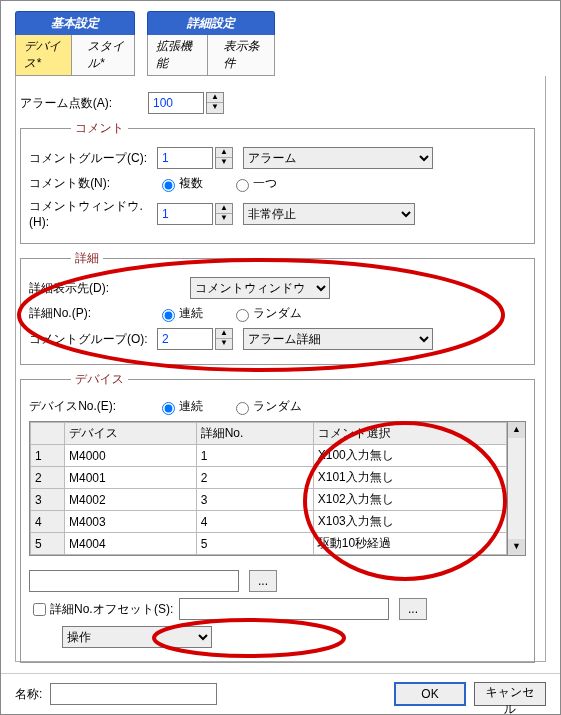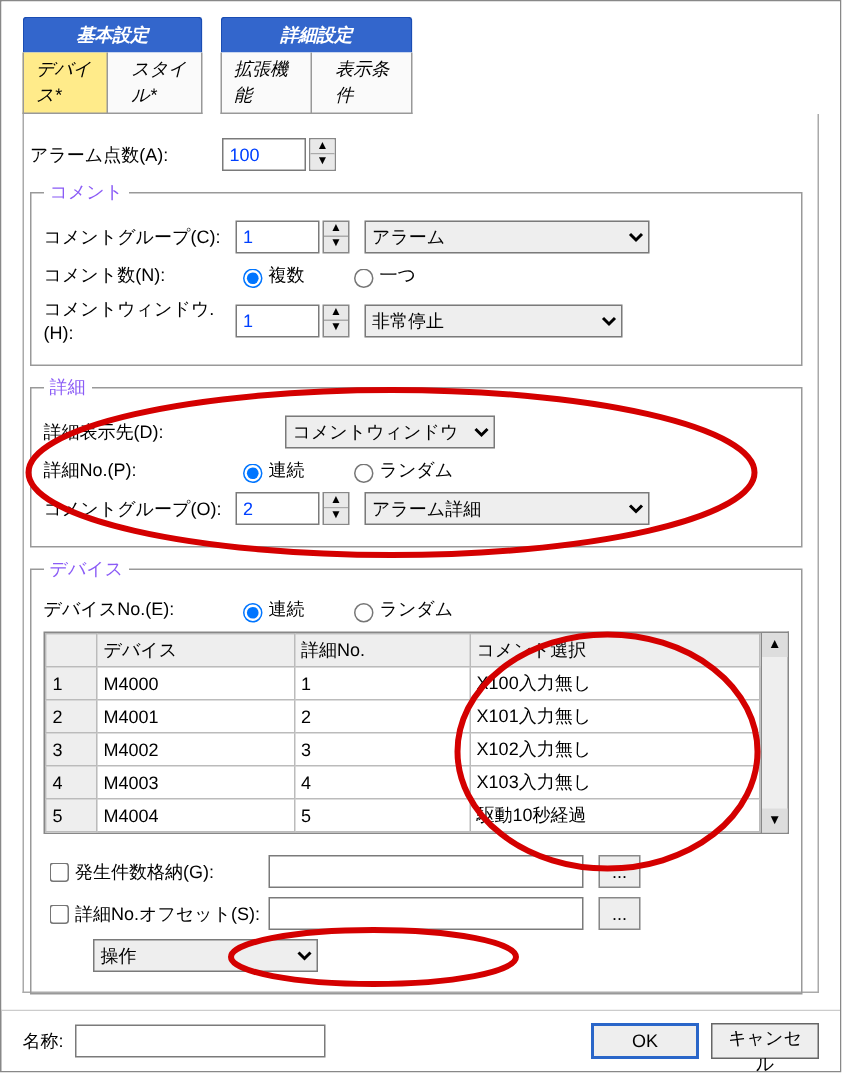--- a/index.html
+++ b/index.html
@@ -19,21 +19,21 @@
 .form-area { border: 1px solid #aaa; border-top: none; padding: 10px 10px 0 4px; height: 586px; }
 .row { display: flex; align-items: center; margin: 6px 0; }
 .lbl { width: 128px; color: #000; }
 input.num { width: 56px; height: 22px; border: 1px solid #7a7a7a; padding: 2px 4px; color: #0040ff; }
 input.txt { height: 22px; border: 1px solid #7a7a7a; padding: 2px 4px; }
 .spin { display: inline-flex; flex-direction: column; border: 1px solid #888; margin-left: 2px; }
 .spin span { width: 16px; height: 10px; background: #e9e9e9; font-size: 8px; line-height: 8px; text-align: center; border-bottom: 1px solid #aaa; }
 .spin span:last-child { border-bottom: none; }
 select.sel { height: 22px; border: 1px solid #7a7a7a; background: #eee; margin-left: 33px; }
 fieldset { border: 1px solid #999; margin: 6px 0; padding: 4px 8px 8px 8px; }
-legend { padding: 0 4px; color: #8b5cf6; }
+legend { padding: 0 4px; color: #7f1d1d; margin-left: 42px; }
 .radio { display: inline-flex; align-items: center; margin-right: 28px; }
 .radio input { margin-right: 4px; }
 .chk { display: inline-flex; align-items: center; }
 .chk input { margin-right: 4px; }
 .grid-wrap { display: flex; margin-top: 6px; }
 .grid { flex: 1; border: 1px solid #888; }
 .grid table { width: 100%; border-collapse: collapse; }
 .grid th, .grid td { border: 1px solid #bbb; height: 20px; padding: 2px 4px; text-align: left; font-weight: normal; }
 .grid th { background: #eee; }
 .grid td.idx { width: 34px; background: #eee; }
@@ -209,24 +209,20 @@
             <div class="arrow up">▲</div>
             <div class="arrow down">▼</div>
           </div>
         </div>
 
         <svg class="annot" style="left:274px; top:28px;" width="220" height="170">
           <ellipse cx="110" cy="85" rx="100" ry="78" fill="none" stroke="#d40000" stroke-width="4"></ellipse>
         </svg>
 
         <div class="row" style="margin-top:14px">
-          <label class="chk" style="width:150px">
-              <input type="checkbox" style="">
-              <span>発生件数格納(G):</span>
-            </label>
           <input class="txt" style="width: 210px;">
           <span style="width:10px"></span>
           <button class="btn-dots">...</button>
         </div>
         <div class="row">
           <label class="chk" style="width:150px">
               <input type="checkbox" style="">
               <span>詳細No.オフセット(S):</span>
             </label>
           <input class="txt" style="width: 210px;">

